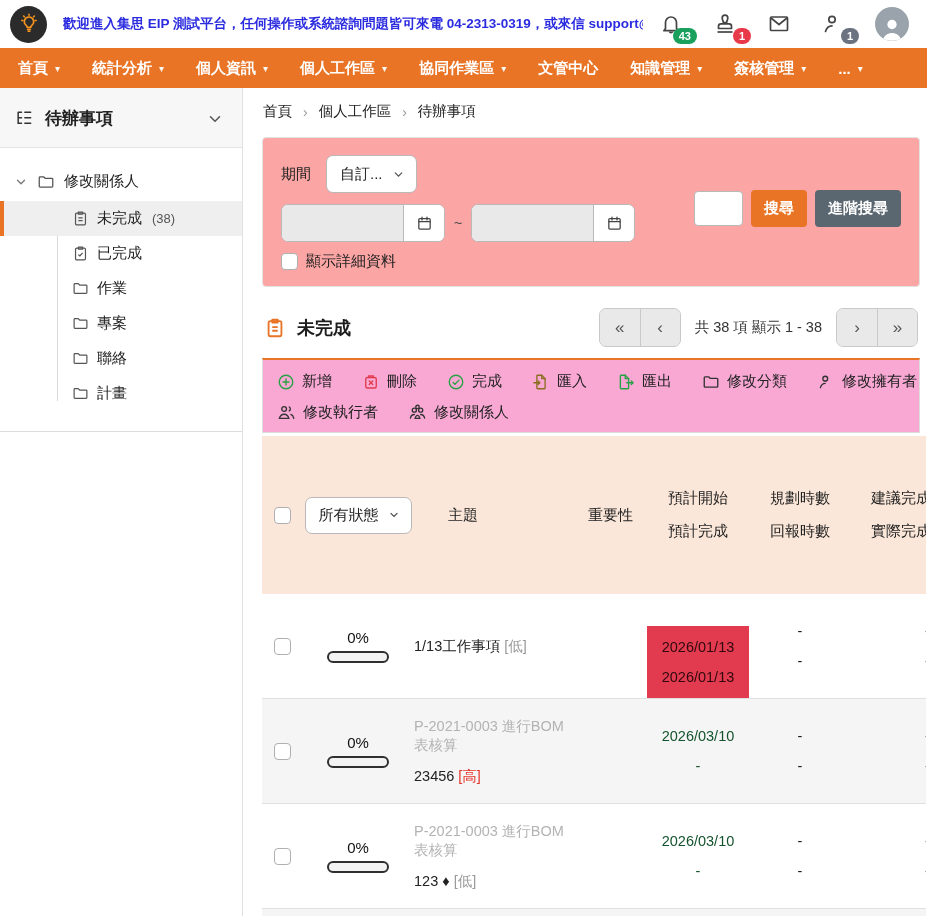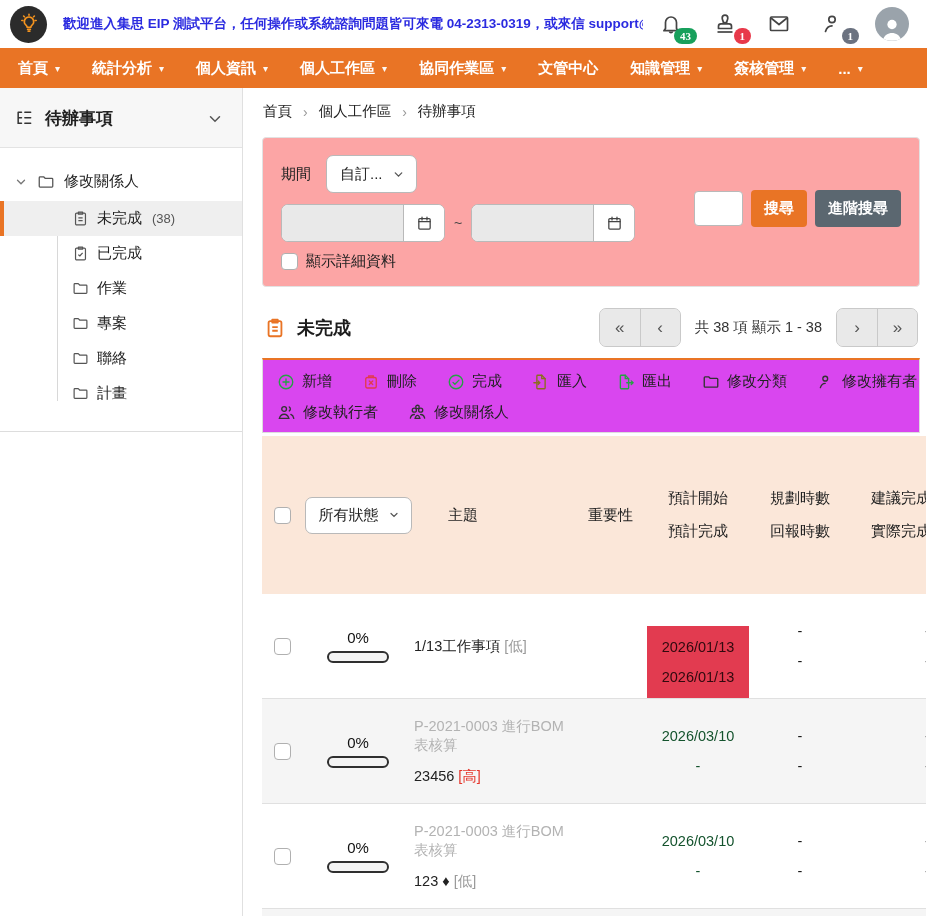--- a/index.html
+++ b/index.html
@@ -8,21 +8,21 @@
     font-family: "Liberation Sans", "DejaVu Sans", sans-serif;
     background: #fff; color: #222;
   }
   svg { display: block; }
 
   
   .tophdr { height: 48px; display: flex; align-items: center; padding: 0 10px; gap: 16px; background: #fff; }
   .logo { width: 37px; height: 37px; border-radius: 50%; background: #2b2b2b; display: flex; align-items: center; justify-content: center; flex-shrink: 0; }
   .welcome { color: #2b2be0; font-weight: bold; font-size: 13.5px; white-space: nowrap; overflow: hidden; flex: 1; }
   .hicons { display: flex; align-items: center; gap: 30px; margin-right: 8px; flex-shrink: 0; }
-  .hicon { position: relative; width: 24px; height: 24px; cursor: pointer; font-family: Liberation Serif, serif; }
+  .hicon { position: relative; width: 24px; height: 24px; cursor: pointer; }
   .badge { position: absolute; right: -14px; bottom: -8px; min-width: 16px; padding: 2px 6px; border-radius: 8px; color: #fff; font-size: 11px; font-weight: bold; text-align: center; line-height: 12px; }
   .badge.green { background: #18a05c; }
   .badge.red { background: #e8394a; }
   .badge.gray { background: #6b7280; }
   .avatar { width: 34px; height: 34px; border-radius: 50%; background: #9aa3ab; display: flex; align-items: flex-end; justify-content: center; overflow: hidden; cursor: pointer; }
 
   
   .navbar { height: 40px; background: #e97425; display: flex; align-items: center; padding: 0 2px; }
   .nav-item { color: #fff; font-weight: bold; font-size: 15px; padding: 0 16px; height: 100%; display: flex; align-items: center; gap: 7px; cursor: pointer; white-space: nowrap; }
   .nav-caret { font-size: 10px; opacity: .95; }
@@ -70,21 +70,21 @@
   
   .section-wrap { margin: 19px 7px 0 19px; }
   .section-head { display: flex; justify-content: space-between; align-items: center; padding: 2px 2px 11px 2px; }
   .sec-title { display: flex; gap: 11px; align-items: center; font-size: 18px; font-weight: bold; color: #1d1d1d; }
   .pager { display: flex; align-items: center; }
   .pgroup { display: flex; border: 1px solid #c9c9c9; border-radius: 7px; overflow: hidden; background: #e9e9e9; }
   .pbtn { width: 40px; height: 37px; display: flex; align-items: center; justify-content: center; font-size: 17px; color: #555; cursor: pointer; background: #e9e9e9; border: none; font-family: inherit; }
   .pbtn + .pbtn { border-left: 1px solid #c9c9c9; }
   .ptext { font-size: 14.5px; color: #333; margin: 0 14px; }
 
-  .toolbar { border: 1px solid #ddd; border-top: 2px solid #e97425; padding: 12px 14px 10px; background: #d946ef; }
+  .toolbar { border: 1px solid #ddd; border-top: 2px solid #e97425; padding: 12px 14px 10px; background: #f9a8d4; }
   .t-row { display: flex; gap: 30px; align-items: center; }
   .t-row + .t-row { margin-top: 12px; }
   .tbtn { display: flex; gap: 7px; align-items: center; font-size: 15px; color: #222; cursor: pointer; white-space: nowrap; }
 
   
   .table-wrap { margin-left: 19px; width: 664px; overflow: hidden; }
   .tbl { width: 742px; }
   .thead { background: #fbe7d9; height: 158px; display: flex; align-items: center; margin-top: 3px; }
   .trow { display: flex; height: 105px; border-bottom: 1px solid #e0e0e0; background: #fff; align-items: stretch; }
   .trow.alt { background: #f5f5f5; }

